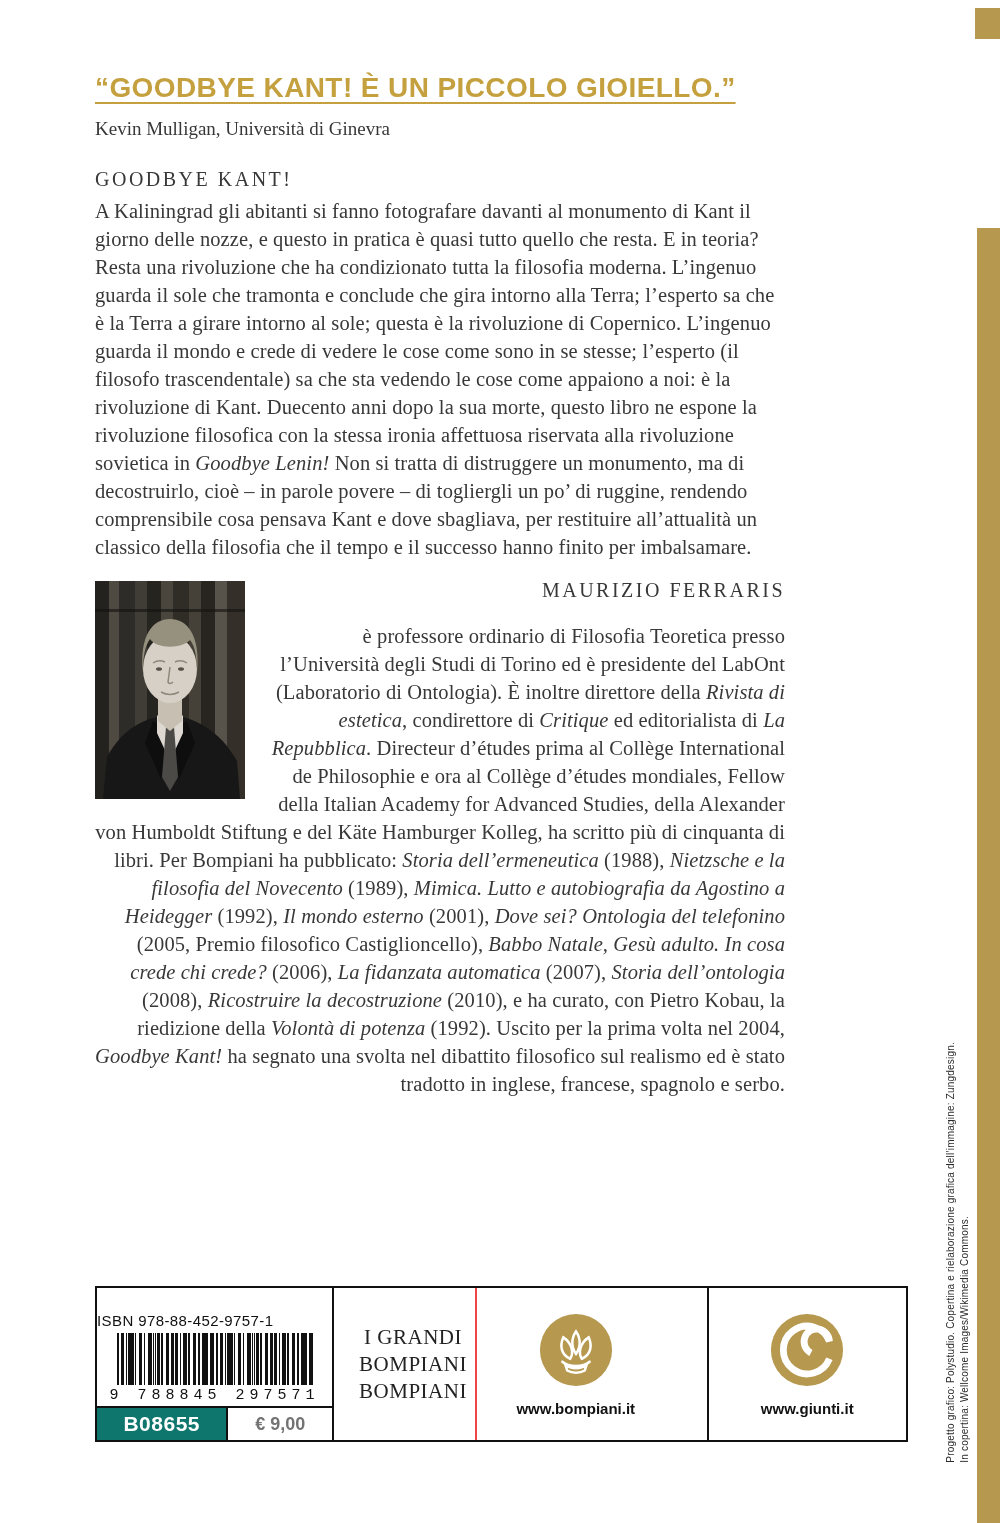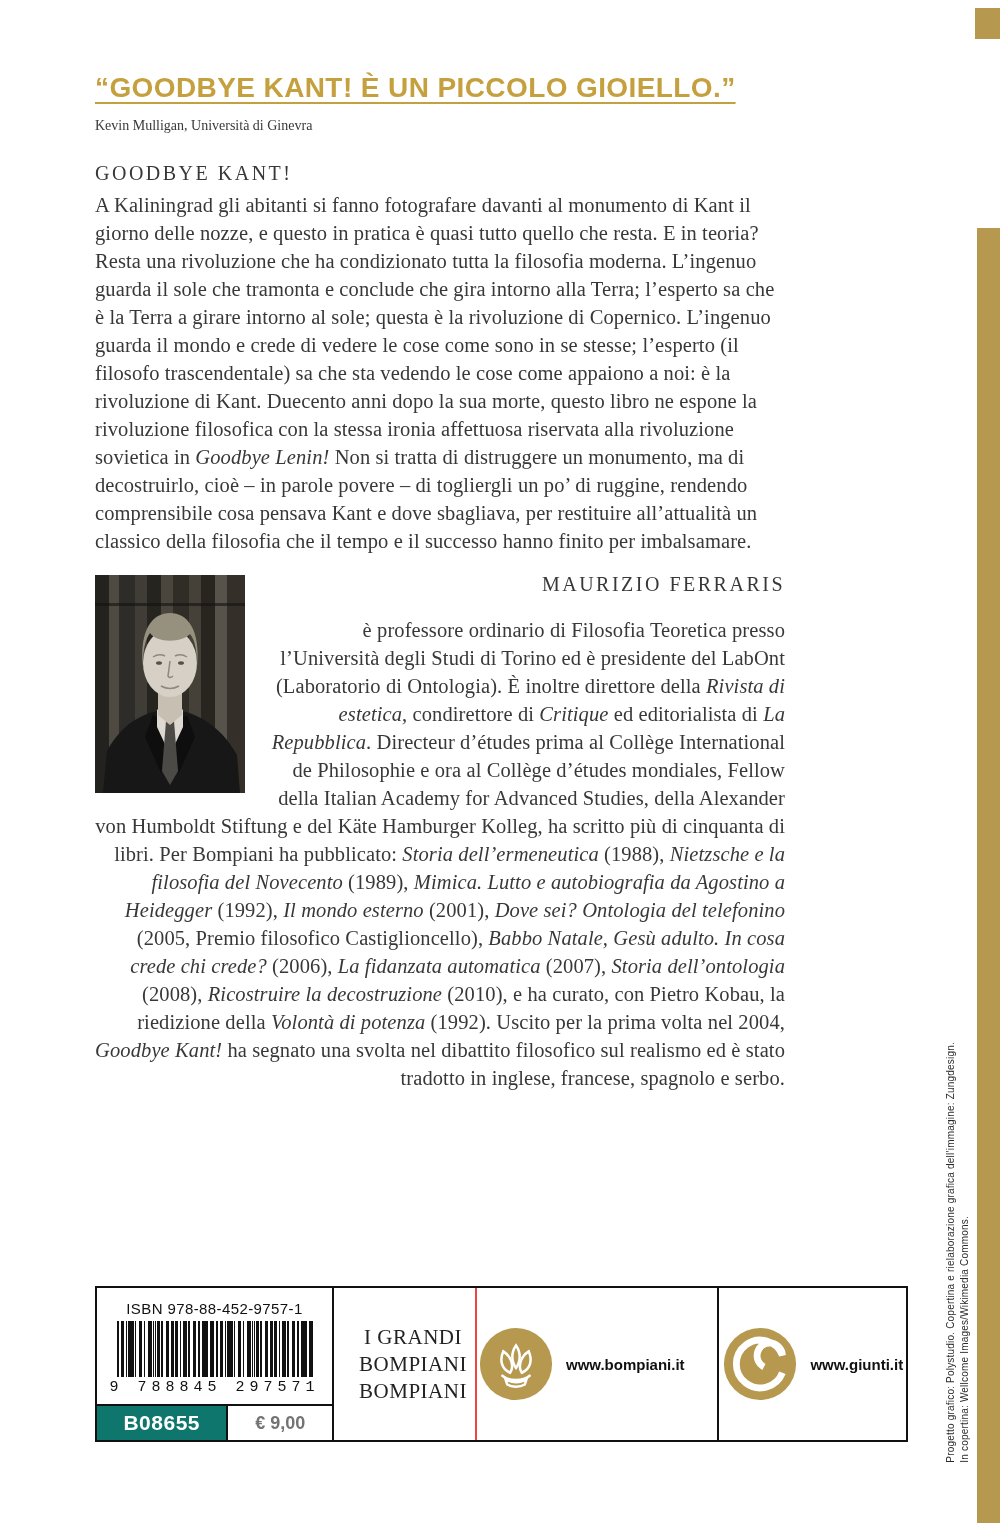--- a/index.html
+++ b/index.html
@@ -33,21 +33,21 @@
   
   .content{position:absolute;left:95px;top:72px;width:690px;}
   .quote{
     font-family:"Liberation Sans", sans-serif;
     font-weight:bold;font-size:28px;letter-spacing:0.4px;
     color:var(--gold-headline);
     text-decoration:underline;
     text-decoration-thickness:2px;
     text-underline-offset:5px;
   }
-  .attribution{margin-top:14px;font-size:14px;}
+  .attribution{margin-top:14px;font-size:19px;}
   .syn-heading{margin-top:28px;font-size:20px;letter-spacing:2.5px;}
   .body{font-size:20.5px;line-height:28px;letter-spacing:0.1px;}
   .syn-body{margin-top:6px;}
   .body em{}
 
   
   .author{margin-top:16px;text-align:right;}
   .photo{float:left;width:150px;height:218px;margin:4px 17px 10px 0;background:#333;}
   .photo svg{display:block;}
   .author-name{font-size:20px;letter-spacing:2.5px;padding-top:2px;}
@@ -55,21 +55,21 @@
 
   
   .footer{
     position:absolute;left:95px;top:1286px;width:813px;height:156px;
     border:2px solid #111;display:flex;background:#fff;
   }
   .cell{height:100%;}
   .col-barcode{width:237px;border-right:2px solid #111;display:flex;flex-direction:column;}
   .isbn{
     font-family:"Liberation Sans", sans-serif;font-size:15px;letter-spacing:0.4px;
-    text-align:center;margin-top:12px;color:#111;
+    margin-top:24px;color:#111;
   }
   .barcode{
     width:196px;height:56px;margin:4px auto 0 auto;background-color:#fff;
     background-image:
       repeating-linear-gradient(90deg,#111 0 2px,transparent 2px 5px,#111 5px 6px,transparent 6px 11px),
       repeating-linear-gradient(90deg,#111 0 1px,transparent 1px 4px,#111 4px 7px,transparent 7px 9px);
   }
   .barcode-digits{
     font-family:"Liberation Mono", monospace;font-size:15px;letter-spacing:5px;
     text-align:center;color:#111;margin:2px 0 3px 0;white-space:nowrap;overflow:hidden;
@@ -81,21 +81,21 @@
   .code{
     flex:1.25;background:#0f766e;color:#fff;font-weight:bold;font-size:21px;
     display:flex;align-items:center;justify-content:center;letter-spacing:0.5px;
   }
   .price{
     flex:1;border-left:2px solid #111;color:#737373;font-weight:bold;font-size:18px;
     display:flex;align-items:center;justify-content:center;
   }
   .col-series{width:126px;border-right:2px solid #ef4444;display:flex;align-items:center;justify-content:center;margin-left:17px;}
   .series{font-size:21px;line-height:27px;text-align:center;letter-spacing:0.5px;color:#222;}
-  .col-logo{flex:1;display:flex;flex-direction:row;align-items:center;justify-content:center;gap:11px;}
+  .col-logo{flex:1;display:flex;flex-direction:column;align-items:center;justify-content:center;gap:11px;}
   .col-logo + .col-logo{border-left:2px solid #111;margin-left:32px;}
   .logo{display:block;}
   .logo .disc{fill:var(--gold);}
   .url{font-family:"Liberation Sans", sans-serif;font-weight:bold;font-size:15px;color:#111;}
 </style>
 </head>
 <body>
 
 <div class="page">
 

